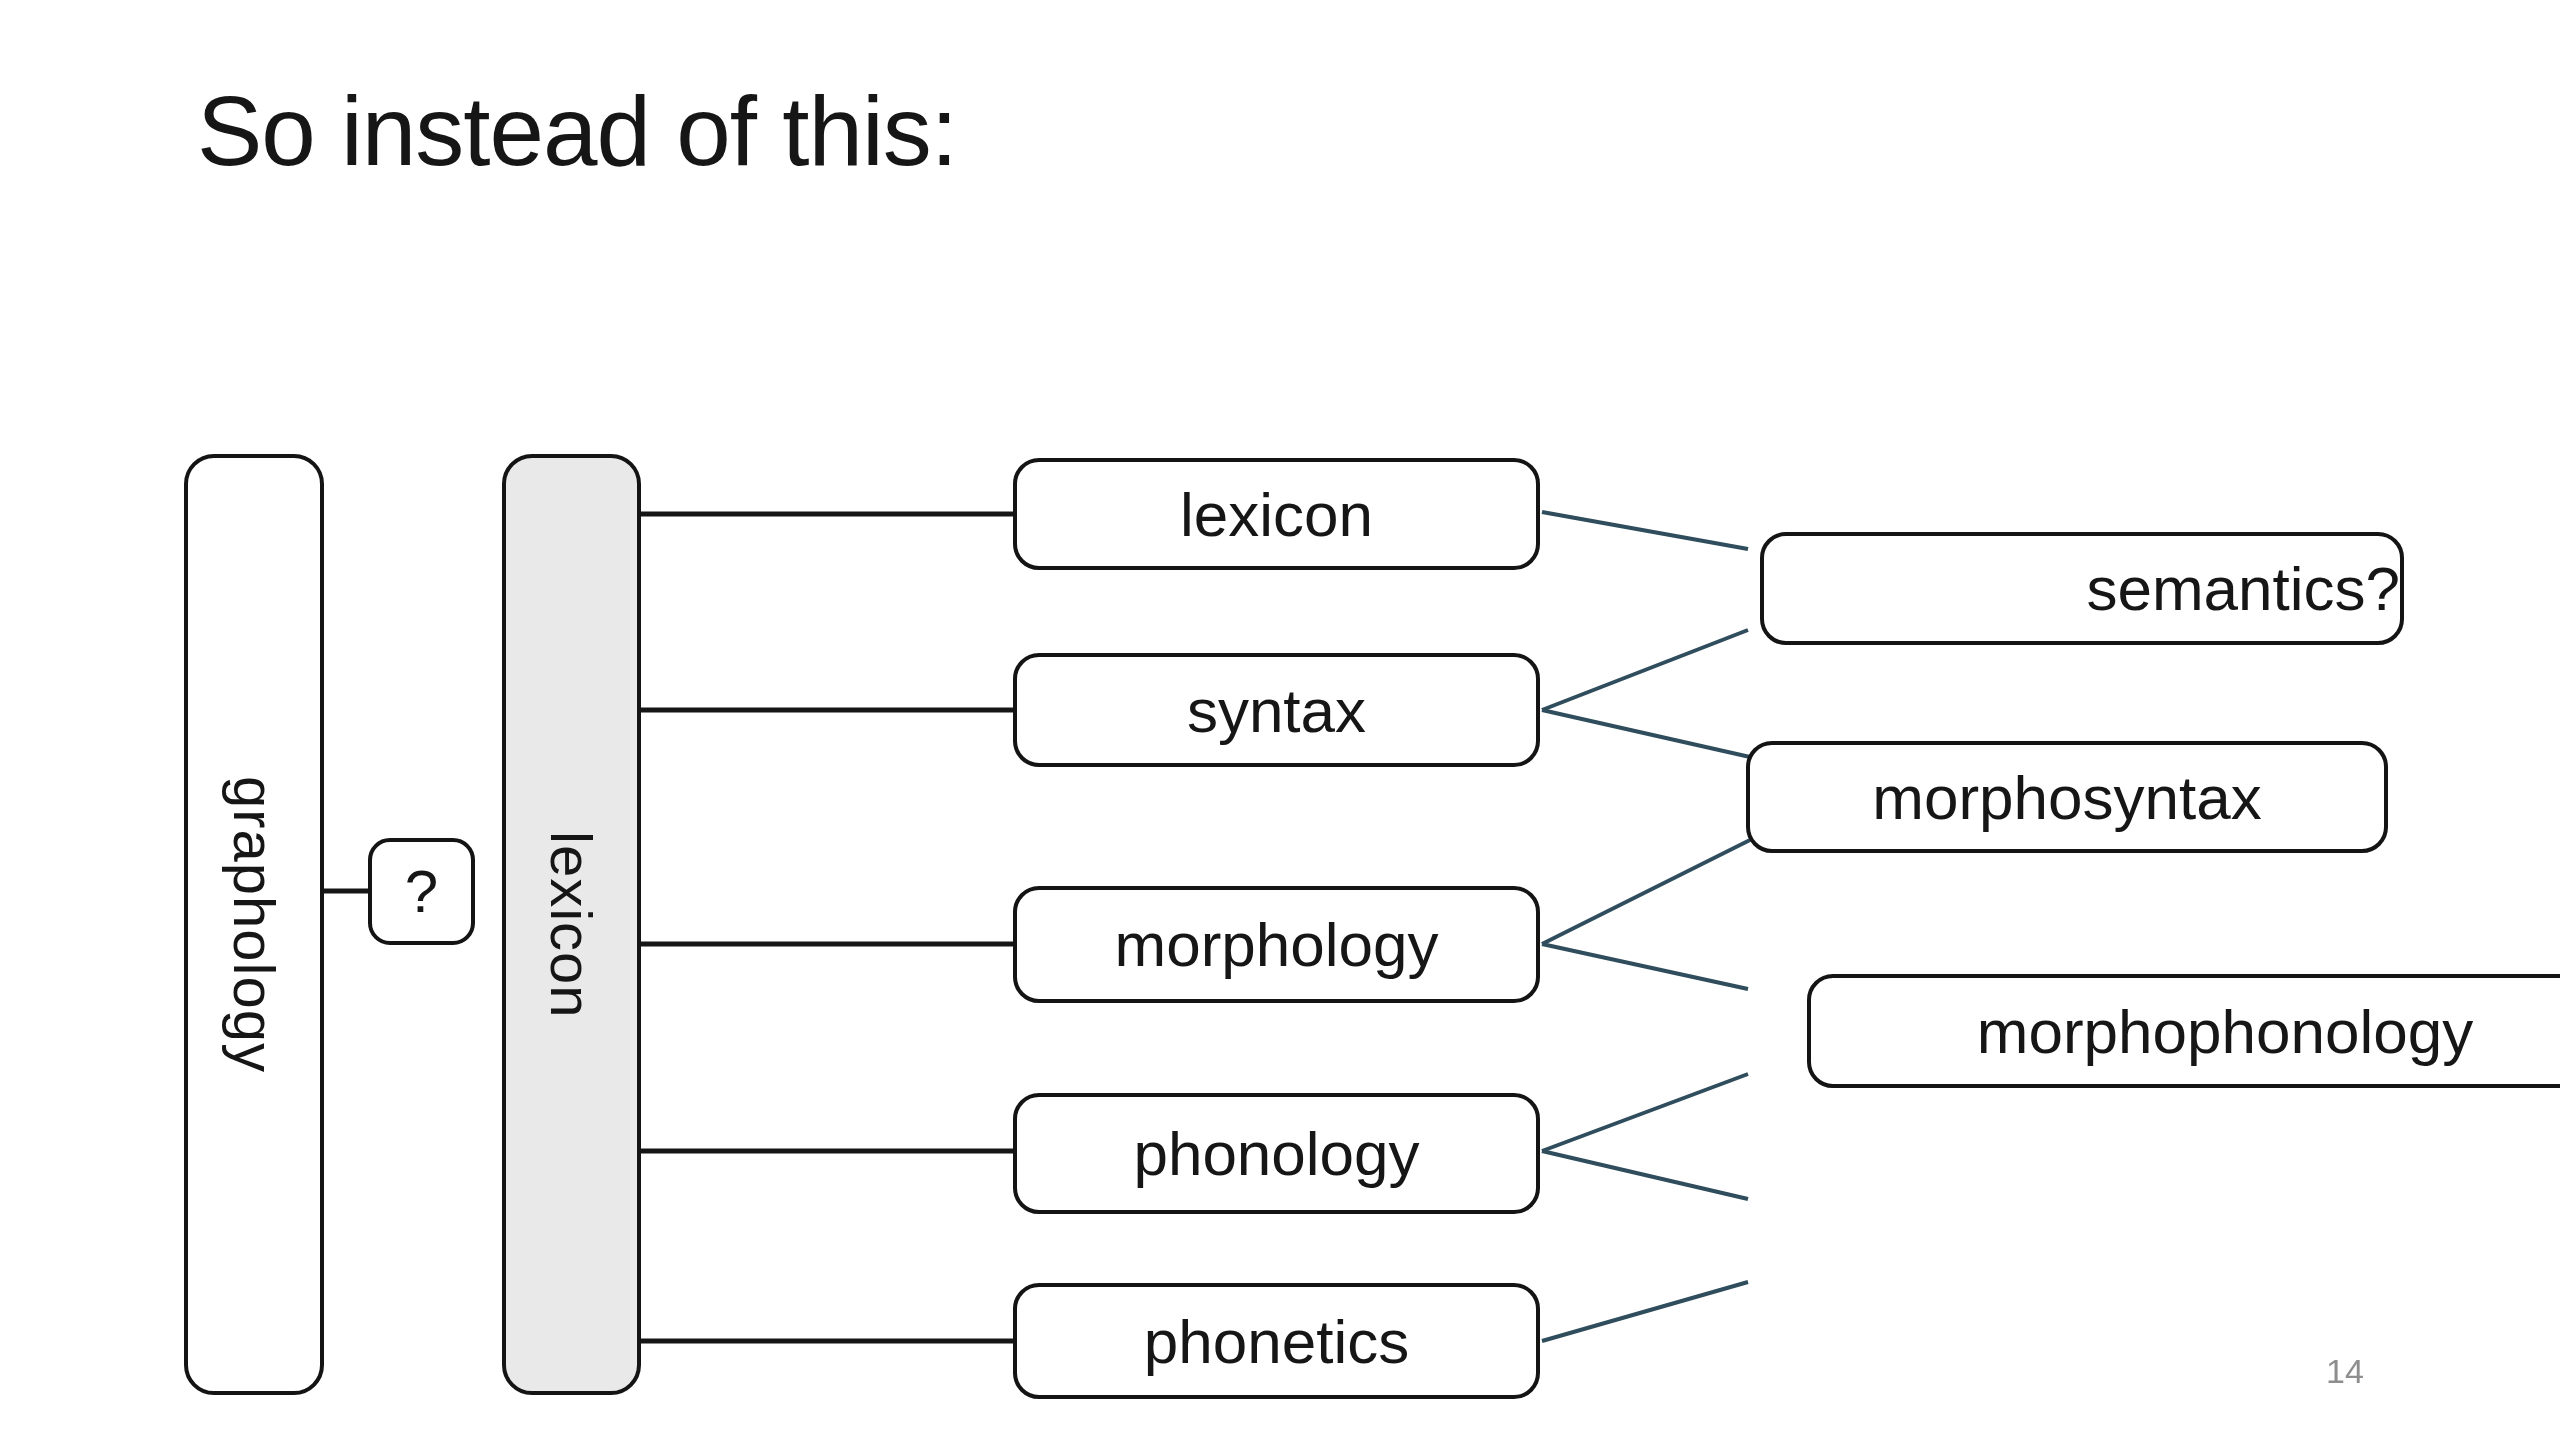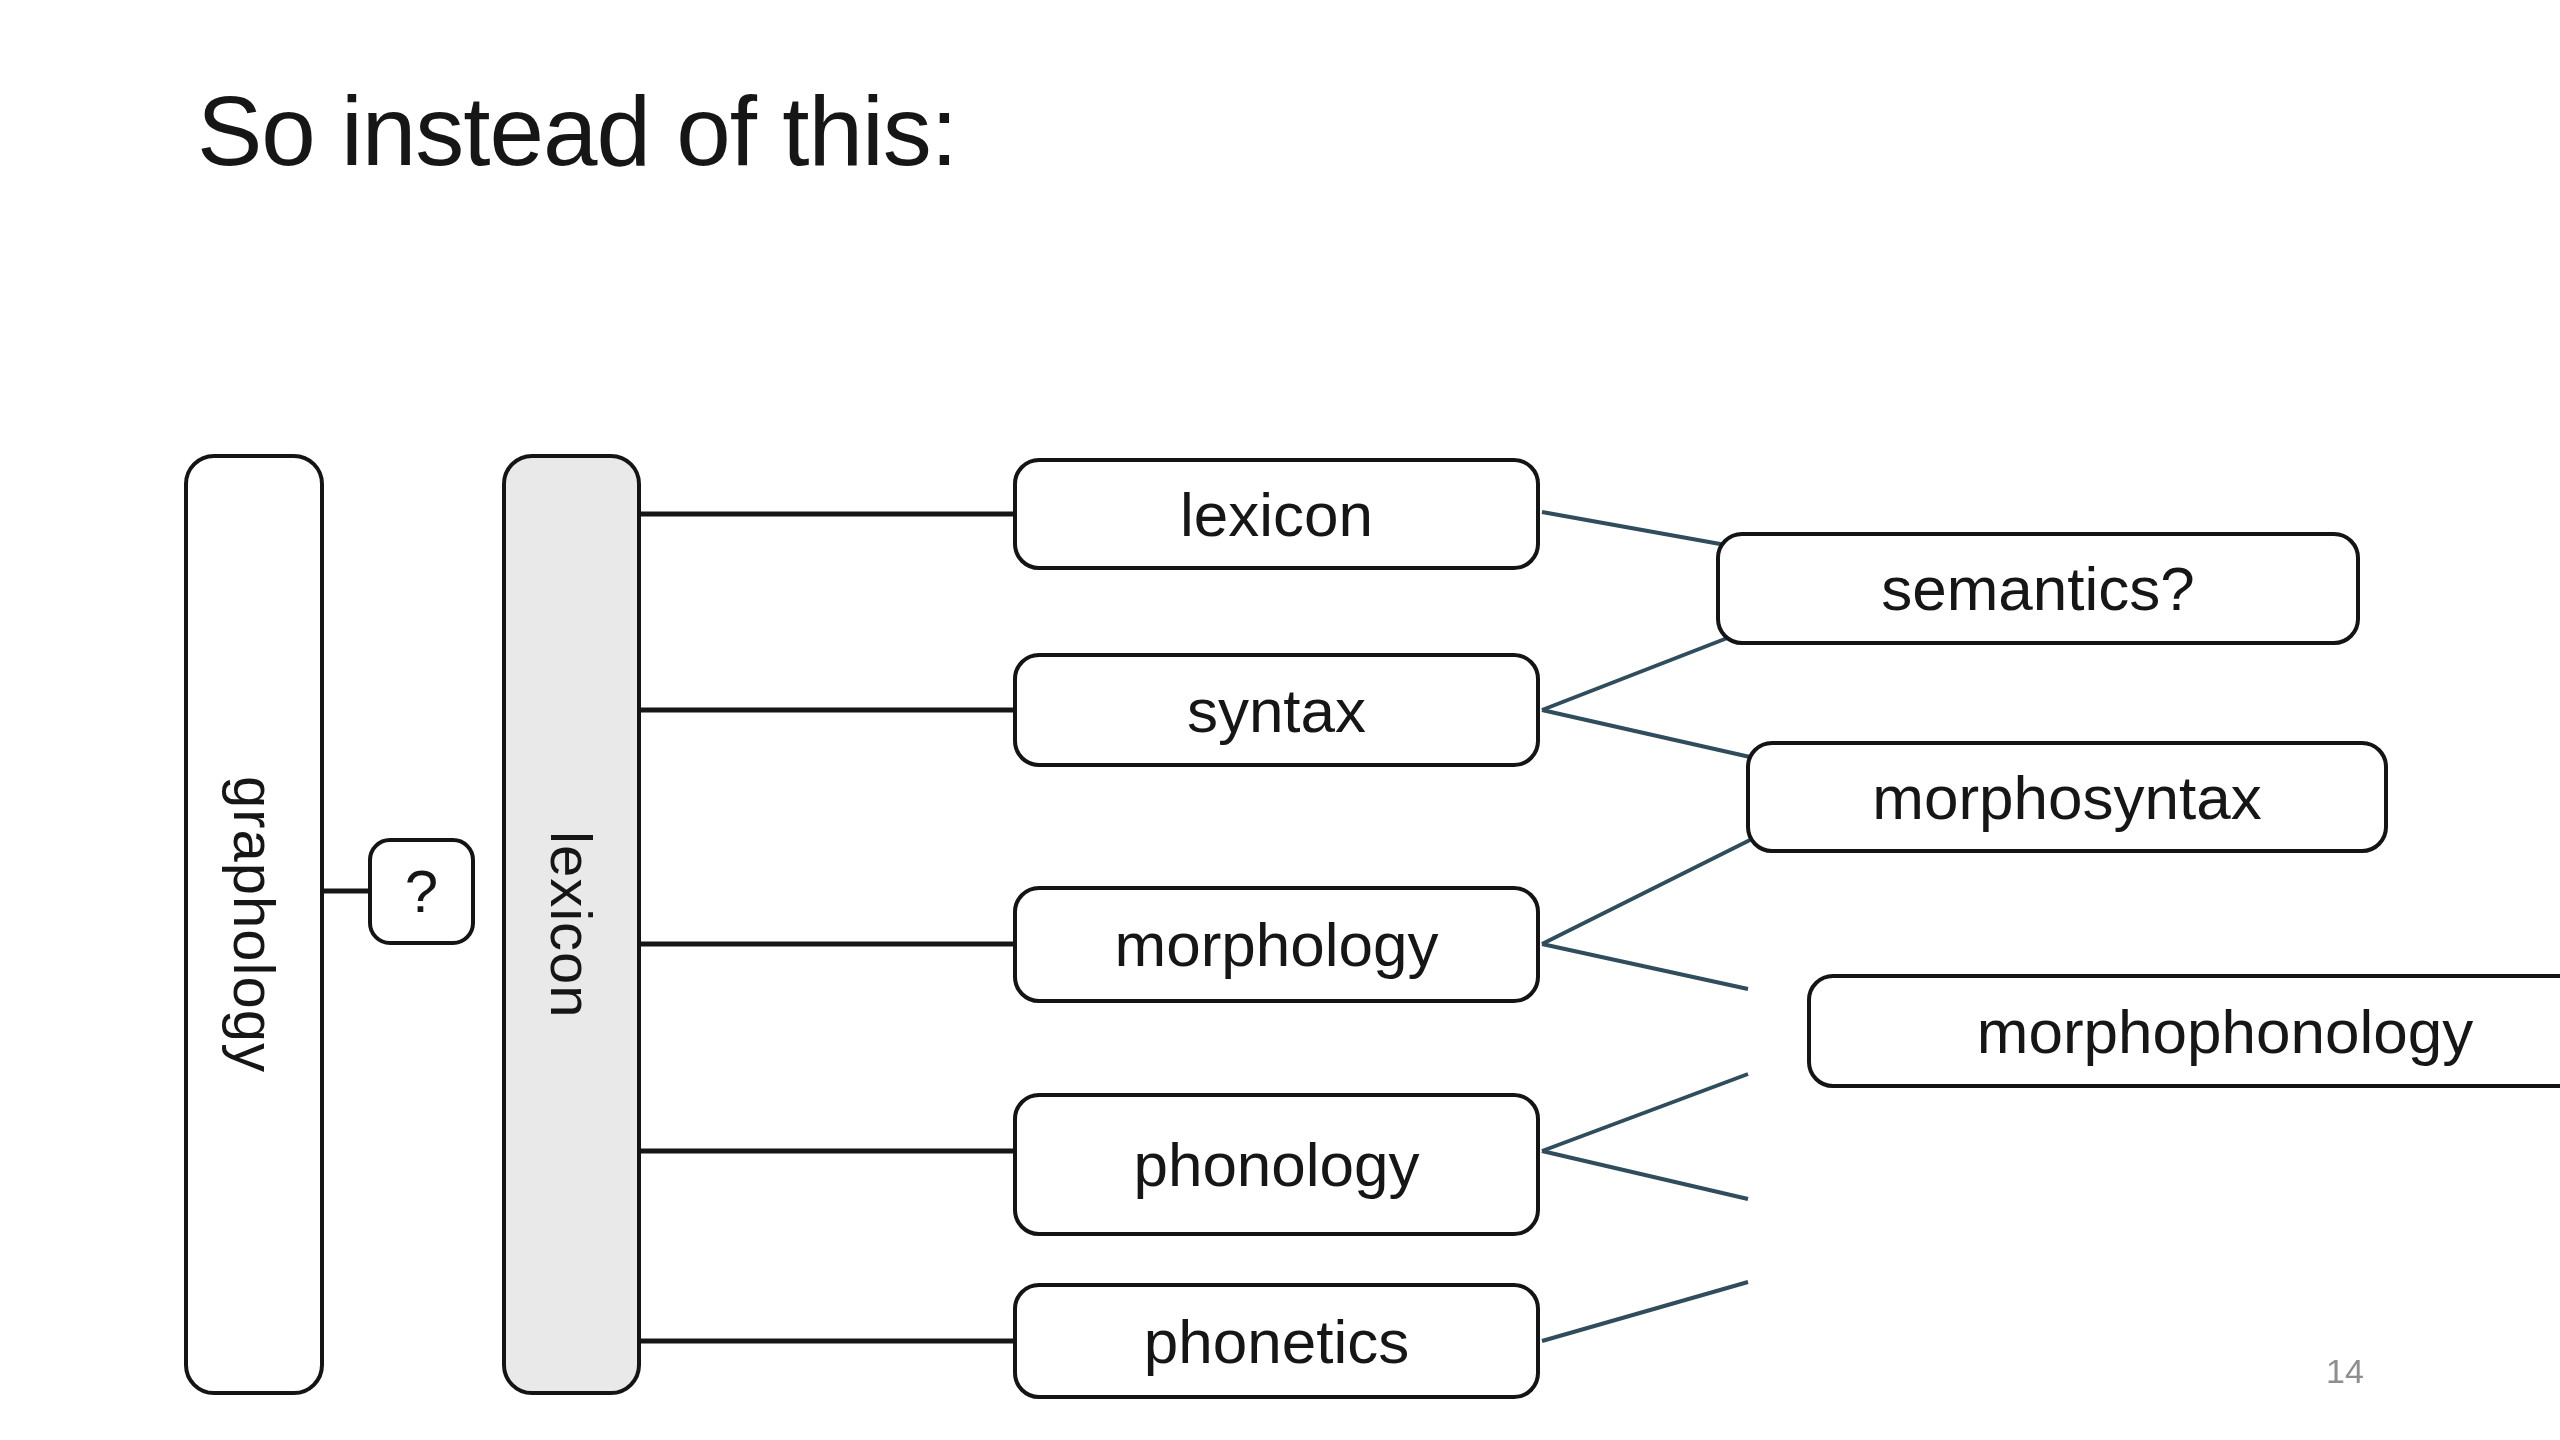--- a/index.html
+++ b/index.html
@@ -82,28 +82,28 @@
 
   <div class="node node-mid" style="left:1013px;top:458px;width:527px;height:112px;">
     <span>lexicon</span>
   </div>
   <div class="node node-mid" style="left:1013px;top:653px;width:527px;height:114px;">
     <span>syntax</span>
   </div>
   <div class="node node-mid" style="left:1013px;top:886px;width:527px;height:117px;">
     <span>morphology</span>
   </div>
-  <div class="node node-mid" style="left:1013px;top:1093px;width:527px;height:143px;">
+  <div class="node node-mid" style="left:1013px;top:1093px;width:527px;height:121px;">
     <span>phonology</span>
   </div>
   <div class="node node-mid" style="left:1013px;top:1283px;width:527px;height:116px;">
     <span>phonetics</span>
   </div>
 
-  <div class="node node-right" style="left:1716px;top:532px;width:644px;height:113px;">
+  <div class="node node-right" style="left:1760px;top:532px;width:644px;height:113px;justify-content:flex-end;">
     <span>semantics?</span>
   </div>
   <div class="node node-right" style="left:1746px;top:741px;width:642px;height:112px;">
     <span>morphosyntax</span>
   </div>
   <div class="node node-right" style="left:1807px;top:974px;width:836px;height:114px;">
     <span>morphophonology</span>
   </div>
 
   <div class="page-number">14</div>

